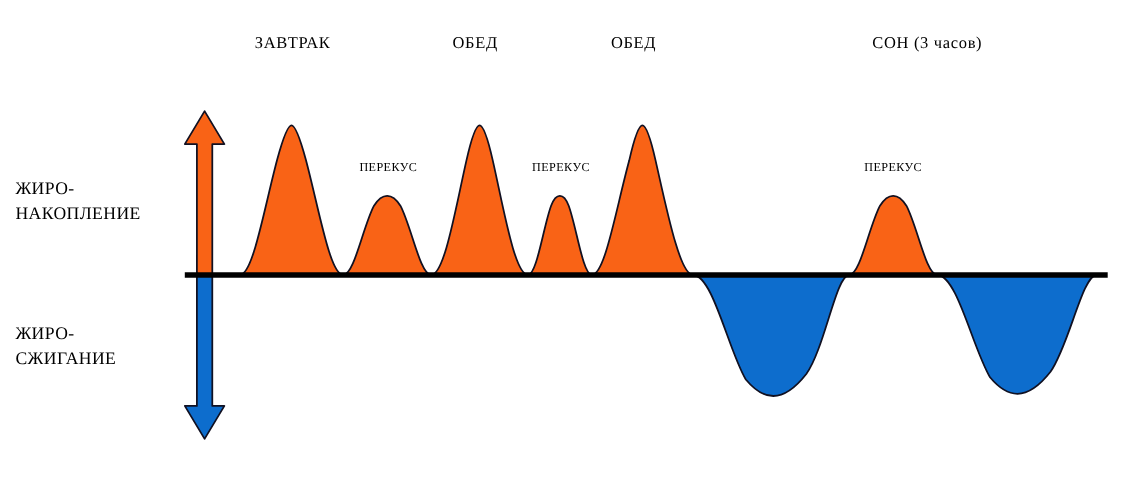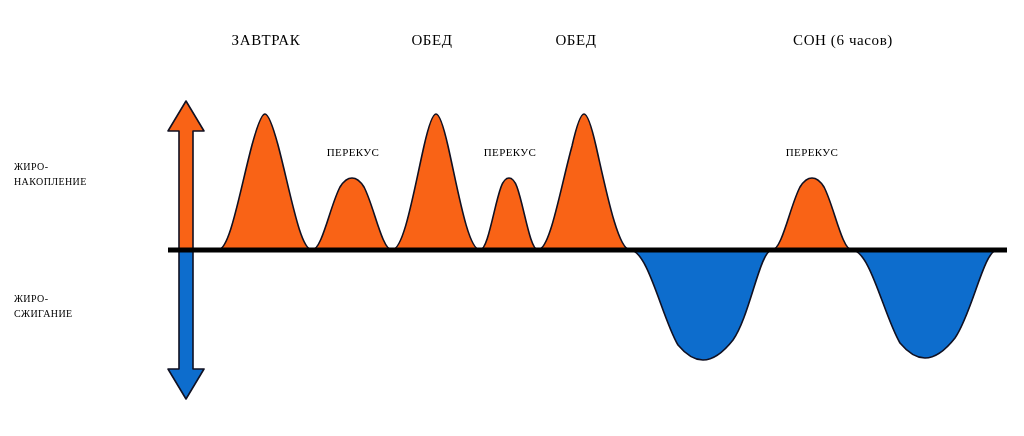--- a/index.html
+++ b/index.html
@@ -43,21 +43,21 @@
     position: absolute;
     font-size: 11px;
     letter-spacing: 0.4px;
     white-space: nowrap;
     transform: translateX(-50%);
     line-height: 1;
     font-family: "Liberation Serif", "DejaVu Serif", serif;
   }
   .axis-label {
     position: absolute;
-    font-size: 10px;
+    font-size: 16px;
     letter-spacing: 0.4px;
     white-space: pre-line;
     line-height: 1.45;
     font-family: "Liberation Serif", "DejaVu Serif", serif;
   }
 </style>
 </head>
 <body>
 
 <div id="stage">
@@ -81,21 +81,21 @@
     <path d="M186,101 L204,131 L193,131 L193,250 L179,250 L179,131 L168,131 Z" fill="#F96316" stroke="#111122" stroke-width="1.6" stroke-linejoin="round"></path>
 
     <path d="M186,399 L204,369 L193,369 L193,250 L179,250 L179,369 L168,369 Z" fill="#0D6DCD" stroke="#111122" stroke-width="1.6" stroke-linejoin="round"></path>
 
     <line x1="168" y1="250" x2="1007" y2="250" stroke="#000000" stroke-width="5" stroke-linecap="butt"></line>
   </svg>
 
   <div class="meal-label" style="left:266px; top:33px;">ЗАВТРАК</div>
   <div class="meal-label" style="left:432px; top:33px;">ОБЕД</div>
   <div class="meal-label" style="left:576px; top:33px;">ОБЕД</div>
-  <div class="meal-label" style="left:843px; top:33px;">СОН (6 часов)</div>
+  <div class="meal-label" style="left:843px; top:33px;">СОН (3 часов)</div>
 
   <div class="snack-label" style="left:353px; top:147px;">ПЕРЕКУС</div>
   <div class="snack-label" style="left:510px; top:147px;">ПЕРЕКУС</div>
   <div class="snack-label" style="left:812px; top:147px;">ПЕРЕКУС</div>
 
   <div class="axis-label" style="left:14px; top:160px;">ЖИРО-
 НАКОПЛЕНИЕ</div>
   <div class="axis-label" style="left:14px; top:292px;">ЖИРО-
 СЖИГАНИЕ</div>
 

